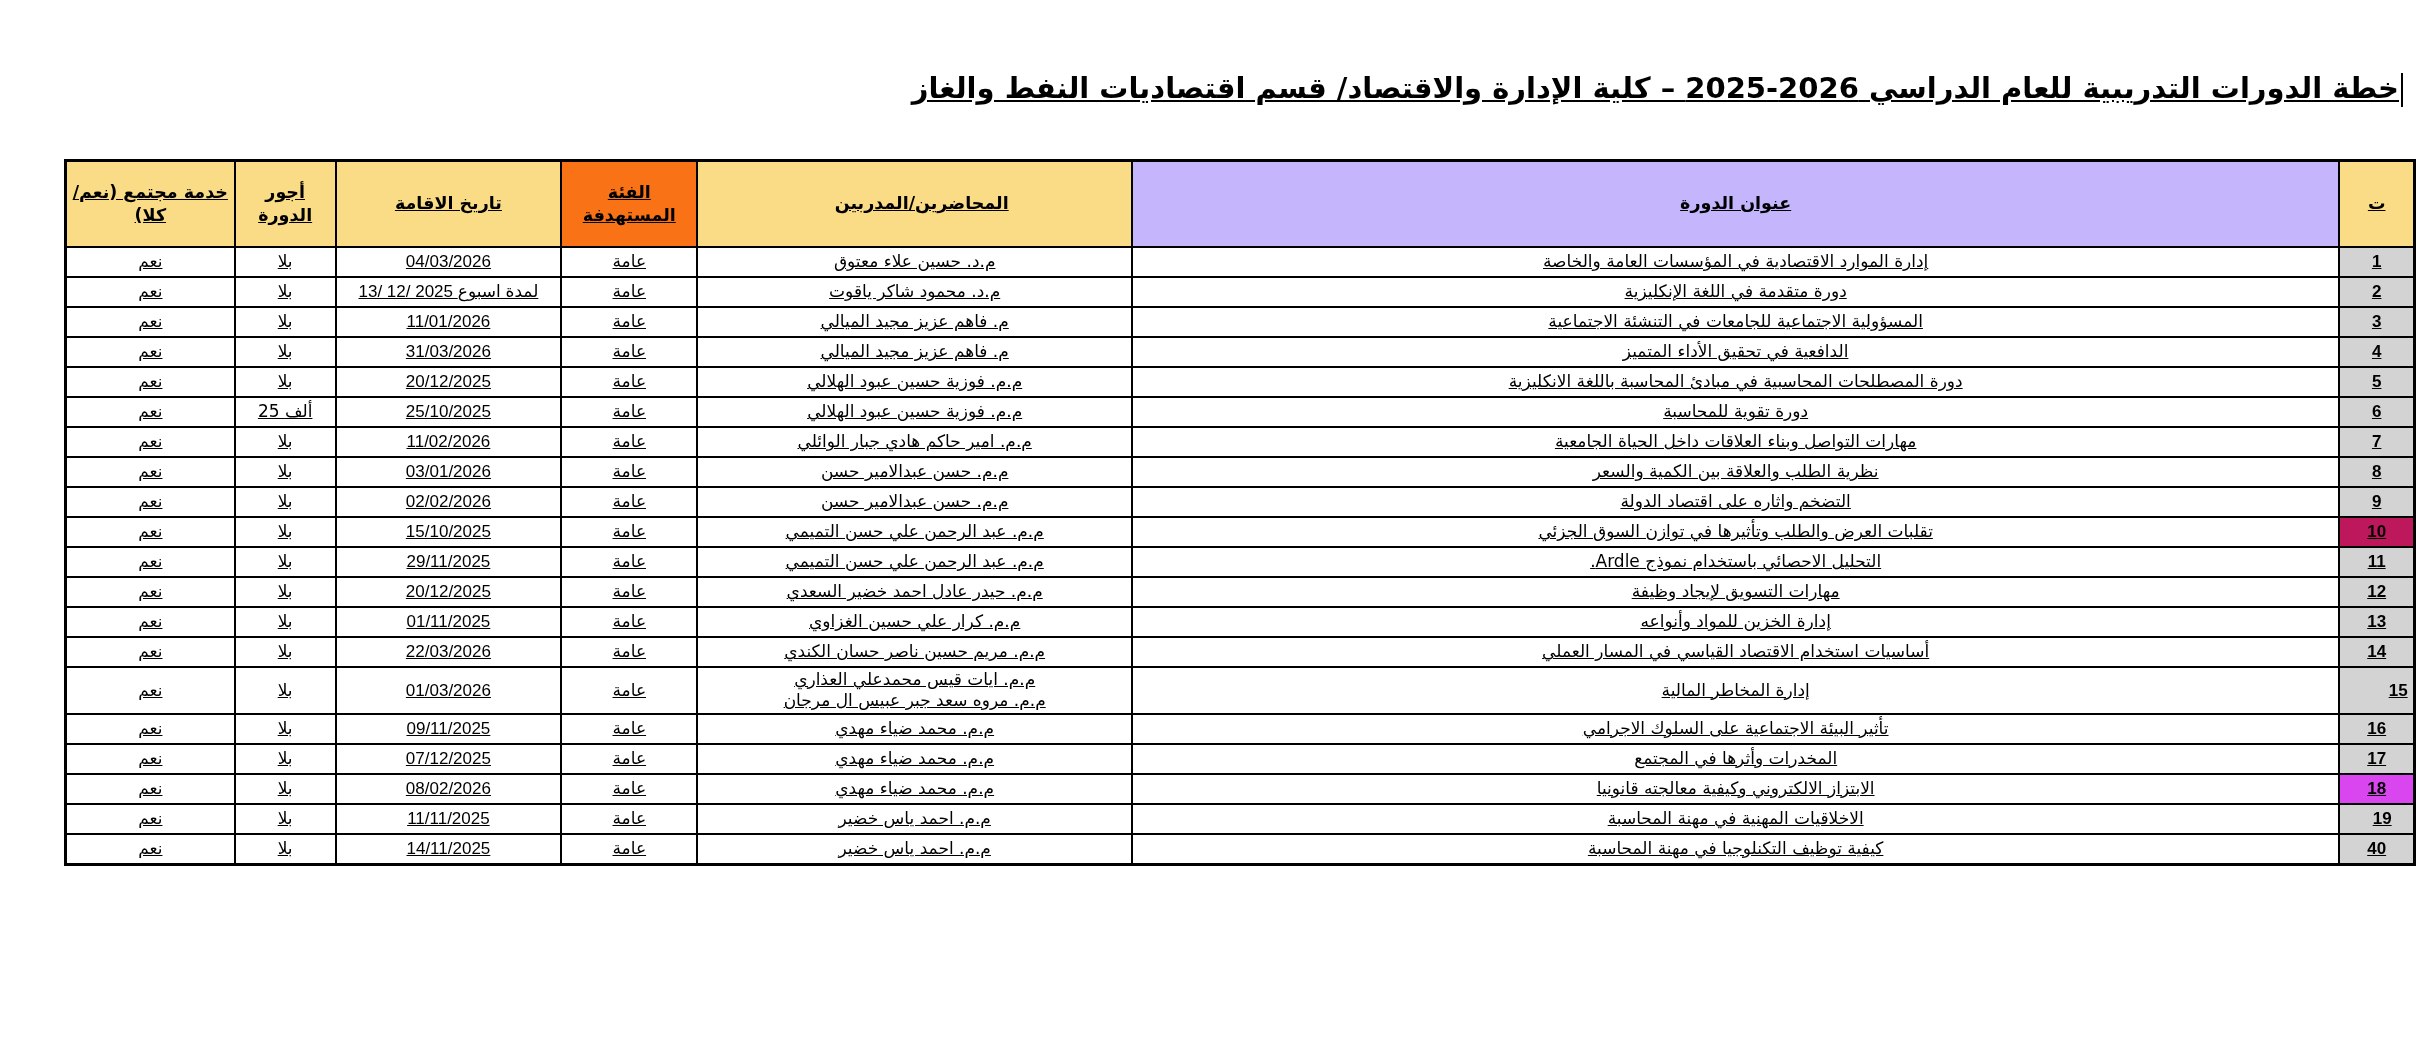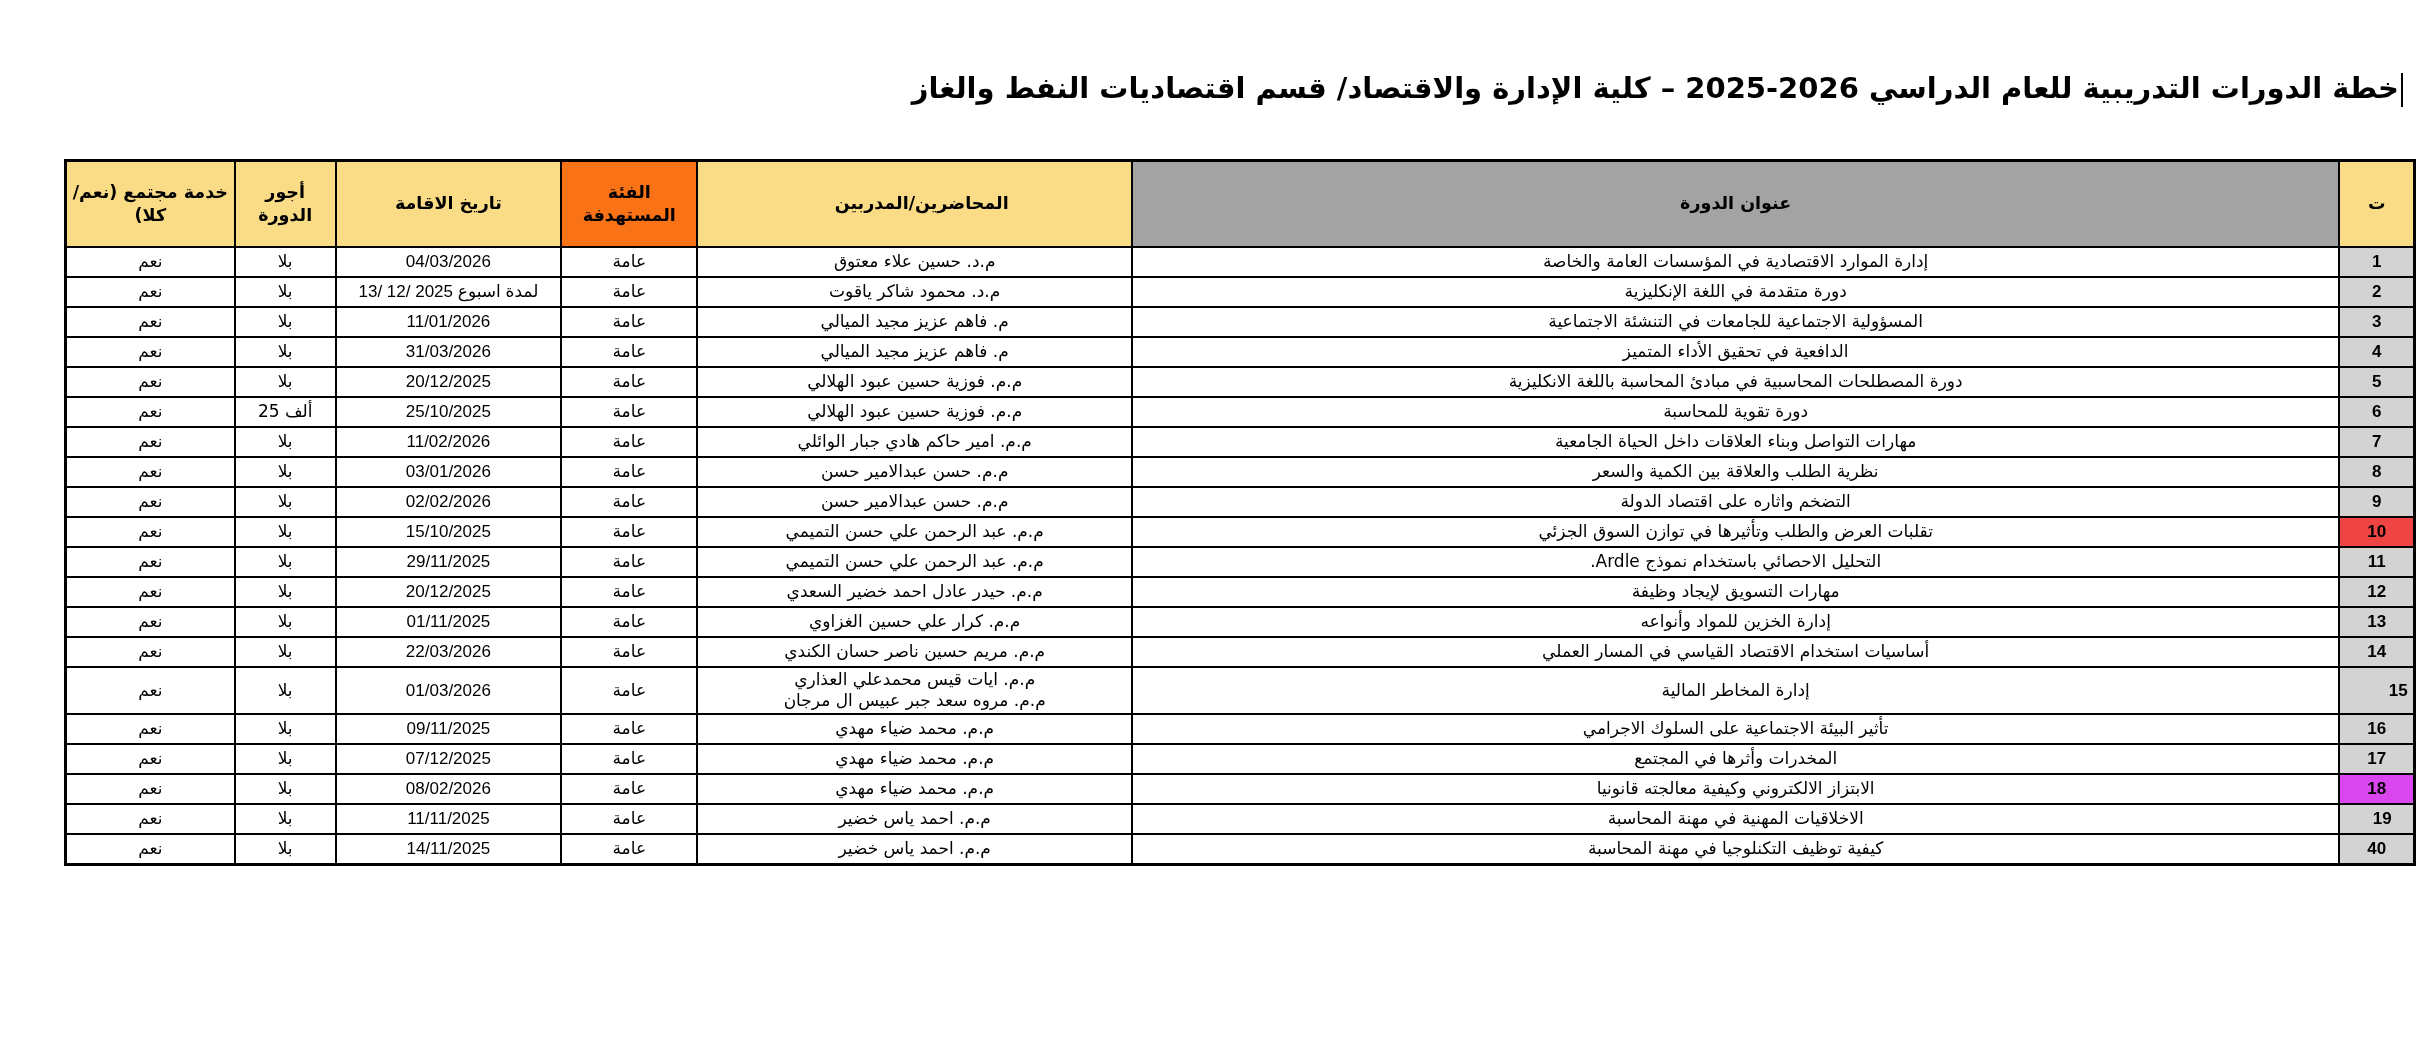--- a/index.html
+++ b/index.html
@@ -1,19 +1,20 @@
 <!DOCTYPE html>
 <html dir="rtl" lang="ar"><head>
 <meta charset="utf-8">
 <style>
   html,body{margin:0;padding:0;background:#ffffff;}
   .page{
     width:2417px;height:1055px;background:#ffffff;overflow:hidden;
     font-family:"DejaVu Sans","Liberation Sans",sans-serif;color:#000;
     direction:rtl;
+    text-decoration:underline;
   }
   .doc-title{
     margin:70px 14px 52px 0;
     text-align:right;
     font-size:29px;font-weight:bold;line-height:36px;
     font-family:"DejaVu Sans","Liberation Sans",sans-serif;
     white-space:nowrap;
   }
   .cursor{
     display:inline-block;width:2px;height:34px;background:#000;
@@ -56,21 +57,21 @@
       <col style="width:51.4%">
       <col style="width:18.5%">
       <col style="width:5.8%">
       <col style="width:9.6%">
       <col style="width:4.3%">
       <col style="width:7.2%">
     </colgroup>
     <thead>
       <tr>
         <th style="background: rgb(251, 220, 134);">ت</th>
-        <th style="background: #a3a3a3;">عنوان الدورة</th>
+        <th style="background: #c4b5fd;">عنوان الدورة</th>
         <th style="background: rgb(251, 220, 134); padding-left: 19px;">المحاضرين/المدربين</th>
         <th style="background: #f97316;">الفئة المستهدفة</th>
         <th style="background: rgb(251, 220, 134);">تاريخ الاقامة</th>
         <th style="background: rgb(251, 220, 134);">أجور الدورة</th>
         <th style="background: rgb(251, 220, 134);">خدمة مجتمع (نعم/كلا)</th>
       </tr>
     </thead>
     <tbody id="rows">
         <tr>
       <td class="c-num" style="background: rgb(211, 211, 211);">1</td>
@@ -147,21 +148,21 @@
         <tr>
       <td class="c-num" style="background: rgb(211, 211, 211);">9</td>
       <td class="c-title">التضخم واثاره على اقتصاد الدولة</td>
       <td class="c-lect">م.م. حسن عبدالامير حسن</td>
       <td class="c-target">عامة</td>
       <td class="c-date">02/02/2026</td>
       <td class="c-fees">بلا</td>
       <td class="c-comm">نعم</td>
     </tr>
         <tr>
-      <td class="c-num" style="background: #ef4444;">10</td>
+      <td class="c-num" style="background: #be185d;">10</td>
       <td class="c-title">تقلبات العرض والطلب وتأثيرها في توازن السوق الجزئي</td>
       <td class="c-lect">م.م. عبد الرحمن علي حسن التميمي</td>
       <td class="c-target">عامة</td>
       <td class="c-date">15/10/2025</td>
       <td class="c-fees">بلا</td>
       <td class="c-comm">نعم</td>
     </tr>
         <tr>
       <td class="c-num" style="background: rgb(211, 211, 211);">11</td>
       <td class="c-title">التحليل الاحصائي باستخدام نموذج Ardle.</td>

